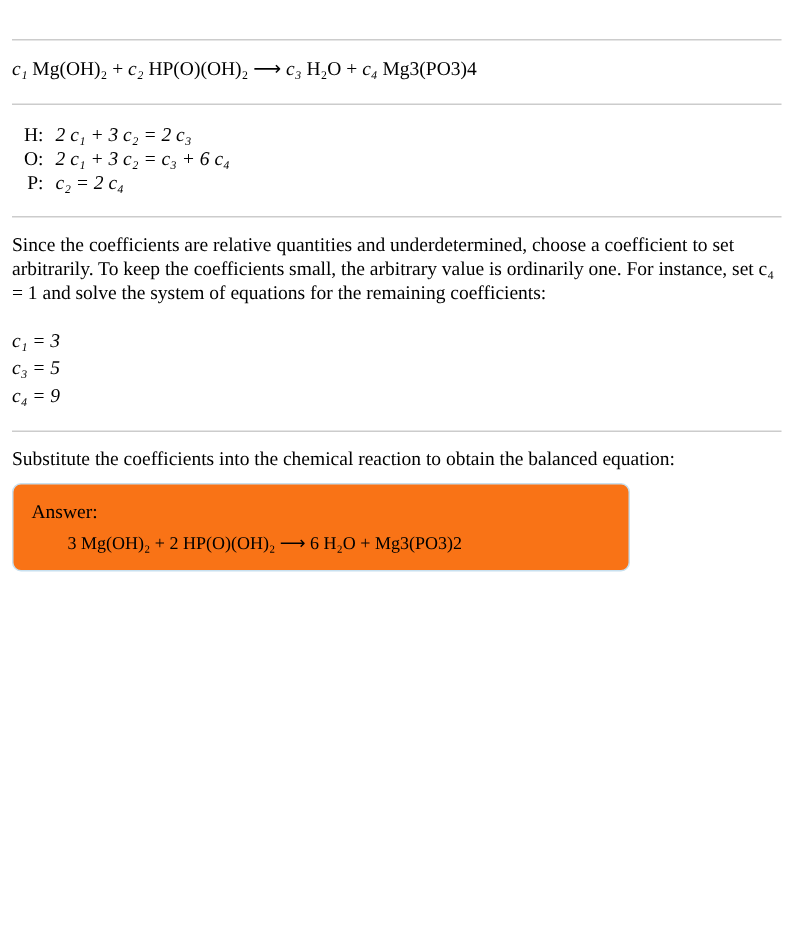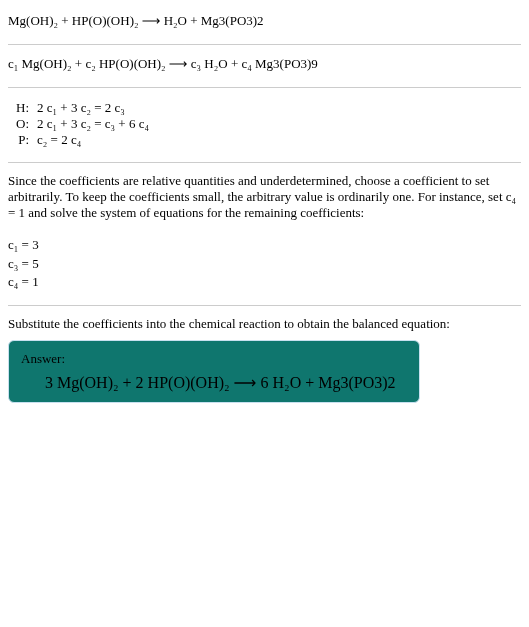--- a/index.html
+++ b/index.html
@@ -42,50 +42,50 @@
       vertical-align: middle;
       margin-top: 44px;
     }
     .simple-list {
       margin-top: 15px;
     }
     .simple-list div {
       line-height: 1.4;
     }
     .answer-box {
-      background: #0f766e;
+      background: #f97316;
       border: 1px solid #c8e0ef;
       border-radius: 6px;
       padding: 10px 12px;
       margin-top: 8px;
       width: 386px;
     }
     .answer-label {
       font-size: 13px;
       margin-bottom: 6px;
     }
     .answer-eq {
       margin-left: 24px;
-      font-size: 16px;
+      font-size: 12px;
     }
     .ital {
+      font-style: italic;
     }
   </style>
 </head>
 <body>
 
 <div class="section">
-  <div class="equation">Mg(OH)₂ + HP(O)(OH)₂  ⟶  H₂O + Mg3(PO3)2</div>
 </div>
 
 <hr>
 
 <div class="section">
   <div class="equation">
-    <span class="ital">c₁</span><span> Mg(OH)₂ + </span><span class="ital">c₂</span><span> HP(O)(OH)₂  ⟶  </span><span class="ital">c₃</span><span> H₂O + </span><span class="ital">c₄</span><span> Mg3(PO3)9</span>
+    <span class="ital">c₁</span><span> Mg(OH)₂ + </span><span class="ital">c₂</span><span> HP(O)(OH)₂  ⟶  </span><span class="ital">c₃</span><span> H₂O + </span><span class="ital">c₄</span><span> Mg3(PO3)4</span>
   </div>
 </div>
 
 <hr>
 
 <div class="section">
   <div class="coeff-list">
     <div class="coeff-row">
       <div class="coeff-label">H:</div>
       <div class="coeff-eq ital">2 c₁ + 3 c₂ = 2 c₃</div>
@@ -101,21 +101,21 @@
   </div>
 </div>
 
 <hr>
 
 <div class="section">
   <div>Since the coefficients are relative quantities and underdetermined, choose a coefficient to set arbitrarily. To keep the coefficients small, the arbitrary value is ordinarily one. For instance, set c₄ = 1 and solve the system of equations for the remaining coefficients:</div>
   <div class="simple-list">
     <div class="ital">c₁ = 3</div>
     <div class="ital">c₃ = 5</div>
-    <div class="ital">c₄ = 1</div>
+    <div class="ital">c₄ = 9</div>
   </div>
 </div>
 
 <hr>
 
 <div class="section">
   <div>Substitute the coefficients into the chemical reaction to obtain the balanced equation:</div>
   <div class="answer-box">
     <div class="answer-label">Answer:</div>
     <div class="answer-eq">3 Mg(OH)₂ + 2 HP(O)(OH)₂  ⟶  6 H₂O + Mg3(PO3)2</div>

